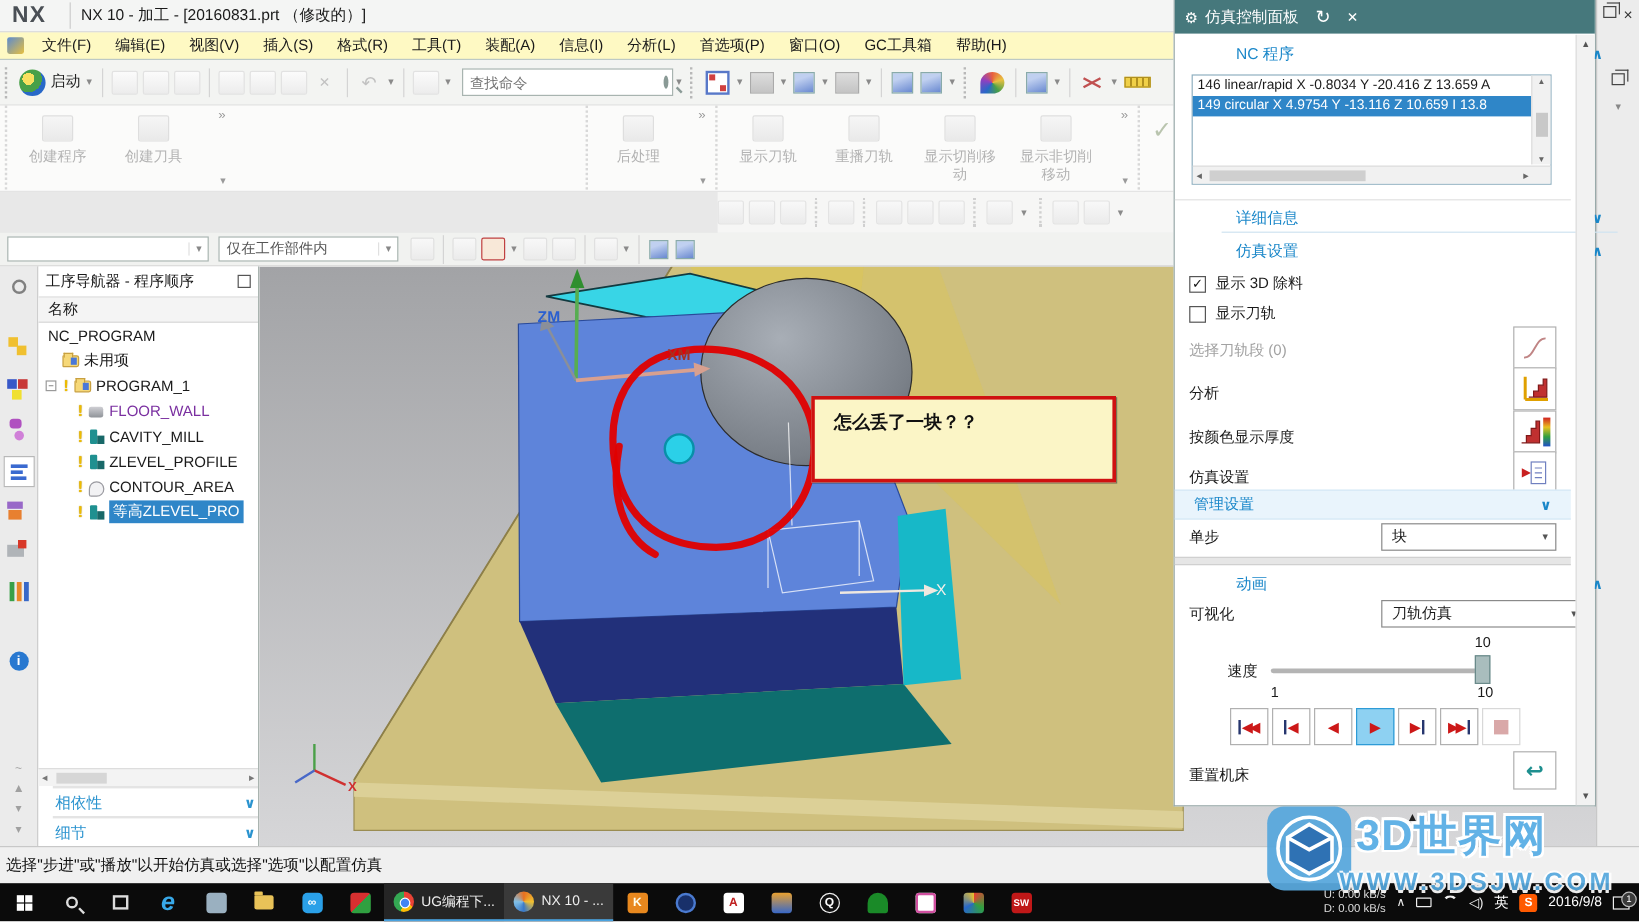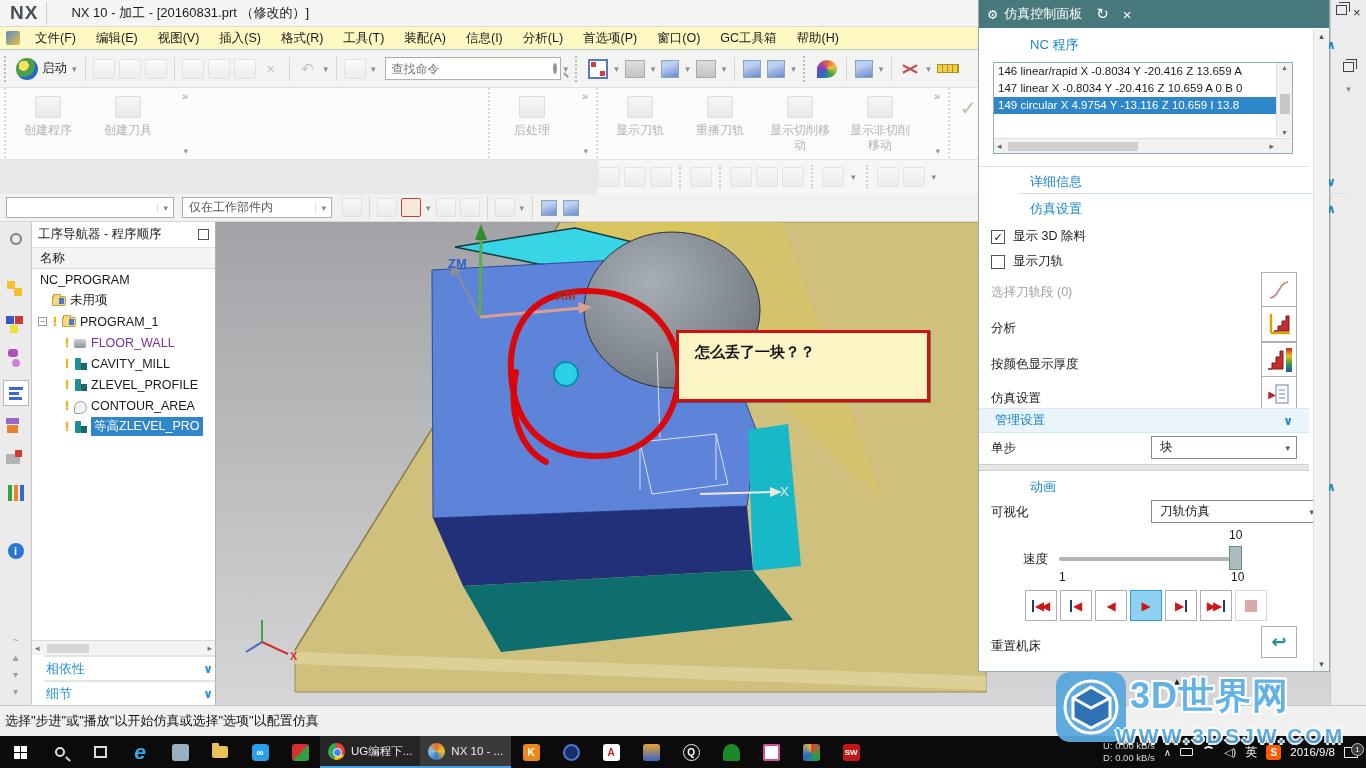--- a/index.html
+++ b/index.html
@@ -3,21 +3,21 @@
 <meta charset="utf-8">
 <style>
   * { margin:0; padding:0; box-sizing:border-box; }
   html,body { width:1366px; height:768px; overflow:hidden; }
   body { font-family:"Liberation Sans","DejaVu Sans",sans-serif; }
   #app { position:relative; width:1366px; height:768px; background:#e8e8e8; overflow:hidden; }
   .abs { position:absolute; }
 
   
   .titlebar { left:0; top:0; width:1366px; height:27px; background:#f4f5f4; border-bottom:1px solid #d8d8d8; display:flex; align-items:center; z-index:2; }
-  .nxlogo { font-weight:bold; font-size:19px; color:#4a4f55; letter-spacing:1px; padding:0 8px 0 10px; border-right:1px solid #ccc; margin-right:24px; }
+  .nxlogo { font-weight:bold; font-size:19px; color:#4a4f55; letter-spacing:1px; padding:0 20px 0 10px; border-right:1px solid #ccc; margin-right:8px; }
   .title-text { font-size:13px; color:#1a1a1a; }
 
   
   .menubar { left:0; top:27px; width:978px; height:23px; background:#fef9c3; border-bottom:1px solid #bcc9c5; display:flex; align-items:center; gap:2px; z-index:2; font-size:12.5px; color:#1a1a1a; }
   .menubar .mi { padding:2px 9px; cursor:default; }
   .m-ico { width:14px; height:14px; margin:0 4px 0 6px; background:linear-gradient(135deg,#5a8ad0,#e8c040); border-radius:2px; }
 
   
   .toolbar { left:0; top:50px; width:978px; height:38px; background:#f3f4f2; border-bottom:1px solid #e0e0e0; display:flex; align-items:center; z-index:2; }
   .tb-handle { width:6px; height:26px; border-left:2px dotted #b8b8b8; margin:0 4px; }
@@ -537,21 +537,20 @@
       <span class="p-act">×</span>
     </div>
 
     <div class="sec-h" style="top:34px">
       <span>NC 程序</span>
       <span class="chev">∧</span>
     </div>
 
     <div class="ncbox">
       <div class="ncrow">146 linear/rapid X -0.8034 Y -20.416 Z 13.659 A</div>
-      <div class="ncrow">147 linear X -0.8034 Y -20.416 Z 10.659 A 0 B 0</div>
       <div class="ncrow sel">149 circular  X 4.9754 Y -13.116 Z 10.659 I 13.8</div>
       <div class="vsc">
         <div>▴</div>
         <div class="vth"></div>
         <div style="position:absolute;bottom:0;width:100%">▾</div>
       </div>
       <div class="hsc">
         <span style="padding:0 3px">◂</span>
         <span class="hth"></span>
         <span style="margin-left:auto;padding:0 18px 0 3px">▸</span>

